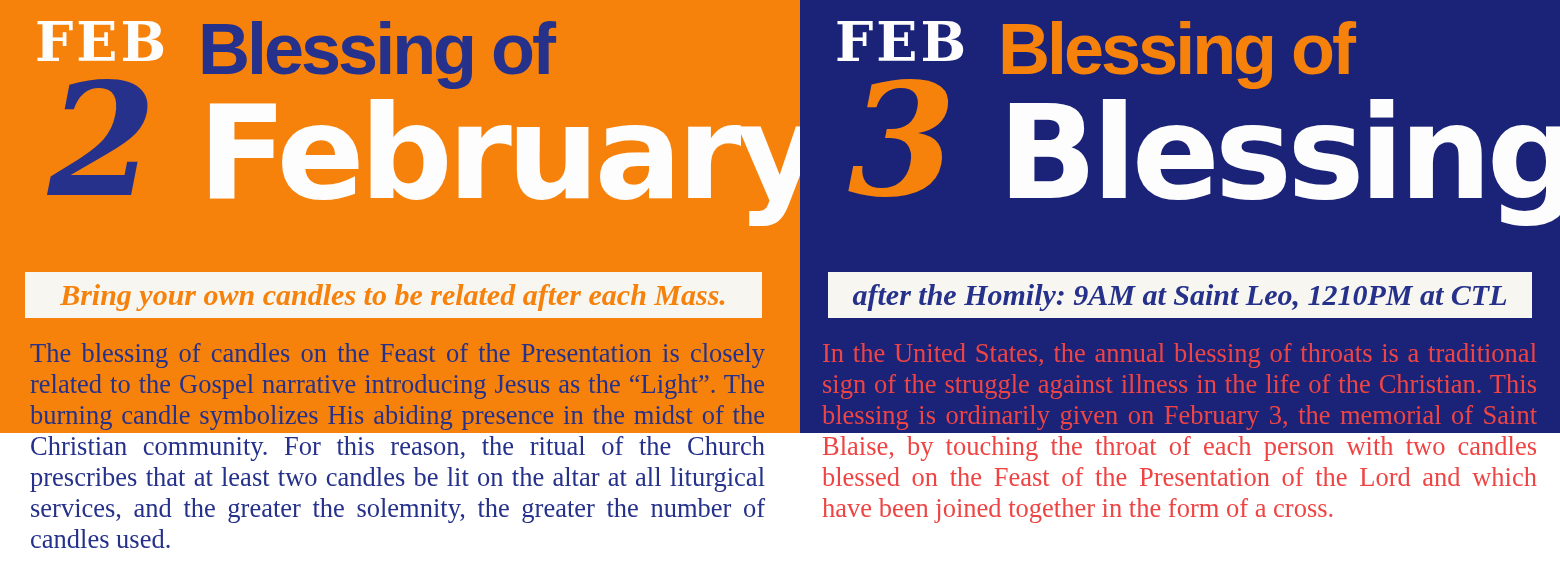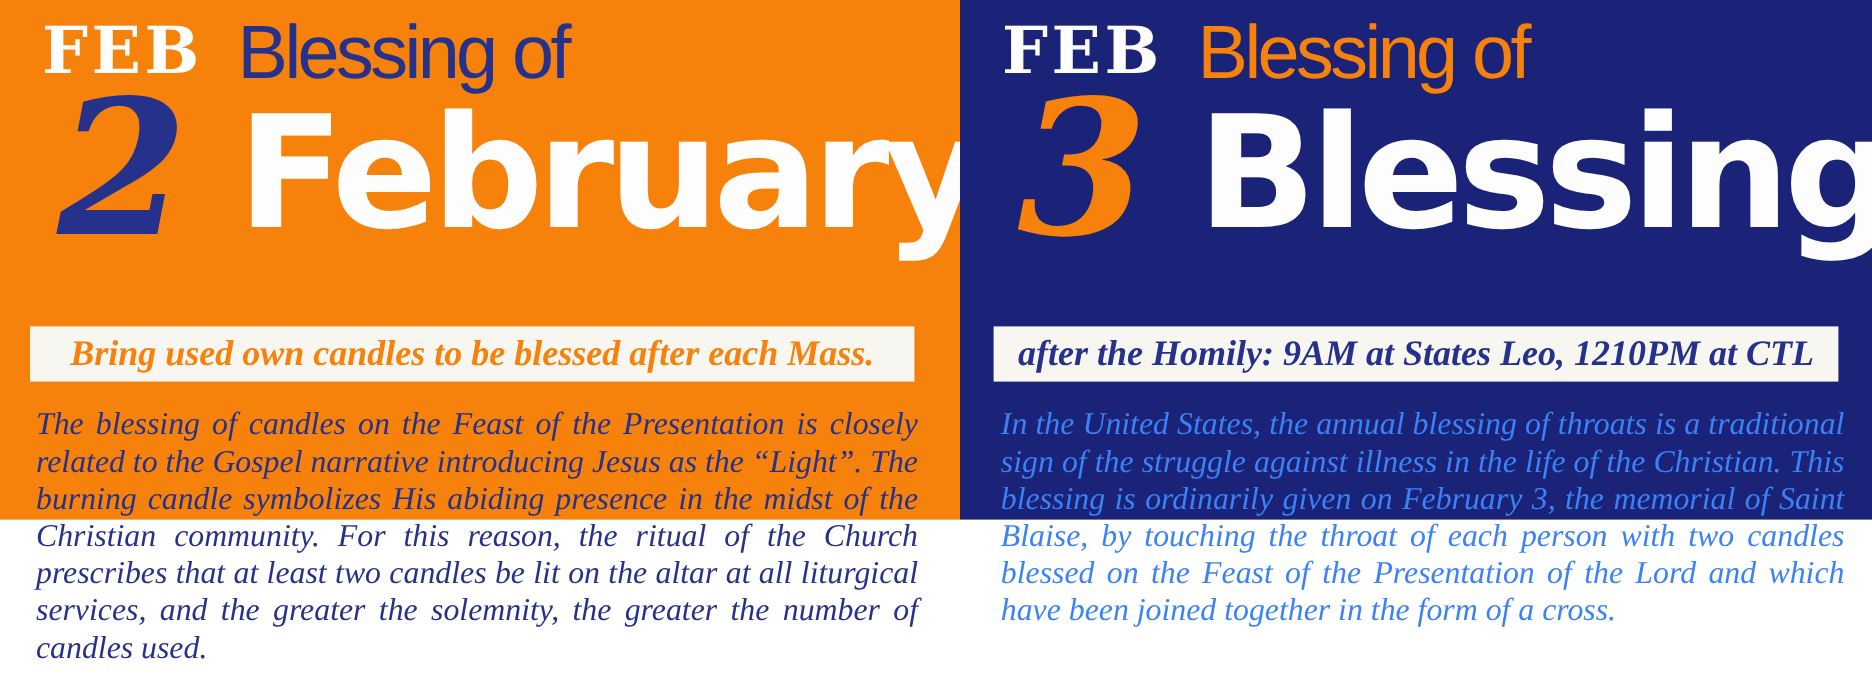--- a/index.html
+++ b/index.html
@@ -18,22 +18,22 @@
   }
   .day {
     font-family:"DejaVu Serif", serif; font-weight:bold; font-style:italic;
     font-size:156px; line-height:0.95; margin-top:-4px;
   }
   .panel--orange .day { color:#25318A; }
   .panel--navy   .day { color:#F6820C; }
 
   .title-col { flex:1; padding-left:22px; min-width:0; }
   .title1 {
-    font-family:"Liberation Sans", sans-serif; font-weight:normal;
-    font-size:63px; letter-spacing:-3px; line-height:0.98; white-space:nowrap;
+    font-family:"Liberation Sans", sans-serif; font-weight:bold;
+    font-size:72px; letter-spacing:-3px; line-height:0.98; white-space:nowrap;
   }
   .panel--orange .title1 { color:#25318A; }
   .panel--navy   .title1 { color:#F6820C; }
   .title2 {
     font-family:"DejaVu Sans", sans-serif; font-weight:bold;
     font-size:130px; letter-spacing:-5px; line-height:1.02; white-space:nowrap;
     color:#FDFDFD; margin-top:2px;
   }
 
   .banner {
@@ -45,53 +45,53 @@
   .banner-text {
     font-family:"Liberation Serif", serif; font-style:italic; font-weight:bold;
     font-size:30px; white-space:nowrap;
   }
   .panel--orange .banner-text { color:#F6820C; }
   .panel--navy   .banner-text { color:#25318A; }
 
   .body-text {
     text-align:justify;
     font-family:"Liberation Serif", serif;
-    font-size:26.5px; line-height:31px;font-style:italic;
+    font-size:26.5px; line-height:31px;
   }
   .panel--orange .body-text { margin:20px 35px 0 30px; color:#25318A; }
-  .panel--navy   .body-text { margin:20px 23px 0 34px; color:#3b82f6; }
+  .panel--navy   .body-text { margin:20px 23px 0 22px; color:#ef4444; }
 </style>
 </head>
 <body>
 
 <section class="panel panel--orange">
   <div class="header">
     <div class="date-col">
       <div class="month">FEB</div>
       <div class="day">2</div>
     </div>
     <div class="title-col">
       <div class="title1">Blessing of</div>
       <div class="title2">February</div>
     </div>
   </div>
   <div class="banner">
-    <span class="banner-text">Bring used own candles to be blessed after each Mass.</span>
+    <span class="banner-text">Bring your own candles to be related after each Mass.</span>
   </div>
   <p class="body-text">The blessing of candles on the Feast of the Presentation is closely related to the Gospel narrative introducing Jesus as the “Light”. The burning candle symbolizes His abiding presence in the midst of the Christian community. For this reason, the ritual of the Church prescribes that at least two candles be lit on the altar at all liturgical services, and the greater the solemnity, the greater the number of candles used.</p>
 </section>
 
 <section class="panel panel--navy">
   <div class="header">
     <div class="date-col">
       <div class="month">FEB</div>
       <div class="day">3</div>
     </div>
     <div class="title-col">
       <div class="title1">Blessing of</div>
       <div class="title2">Blessing</div>
     </div>
   </div>
   <div class="banner">
-    <span class="banner-text">after the Homily: 9AM at States Leo, 1210PM at CTL</span>
+    <span class="banner-text">after the Homily: 9AM at Saint Leo, 1210PM at CTL</span>
   </div>
   <p class="body-text">In the United States, the annual blessing of throats is a traditional sign of the struggle against illness in the life of the Christian. This blessing is ordinarily given on February 3, the memorial of Saint Blaise, by touching the throat of each person with two candles blessed on the Feast of the Presentation of the Lord and which have been joined together in the form of a cross.</p>
 </section>
 
 </body></html>

